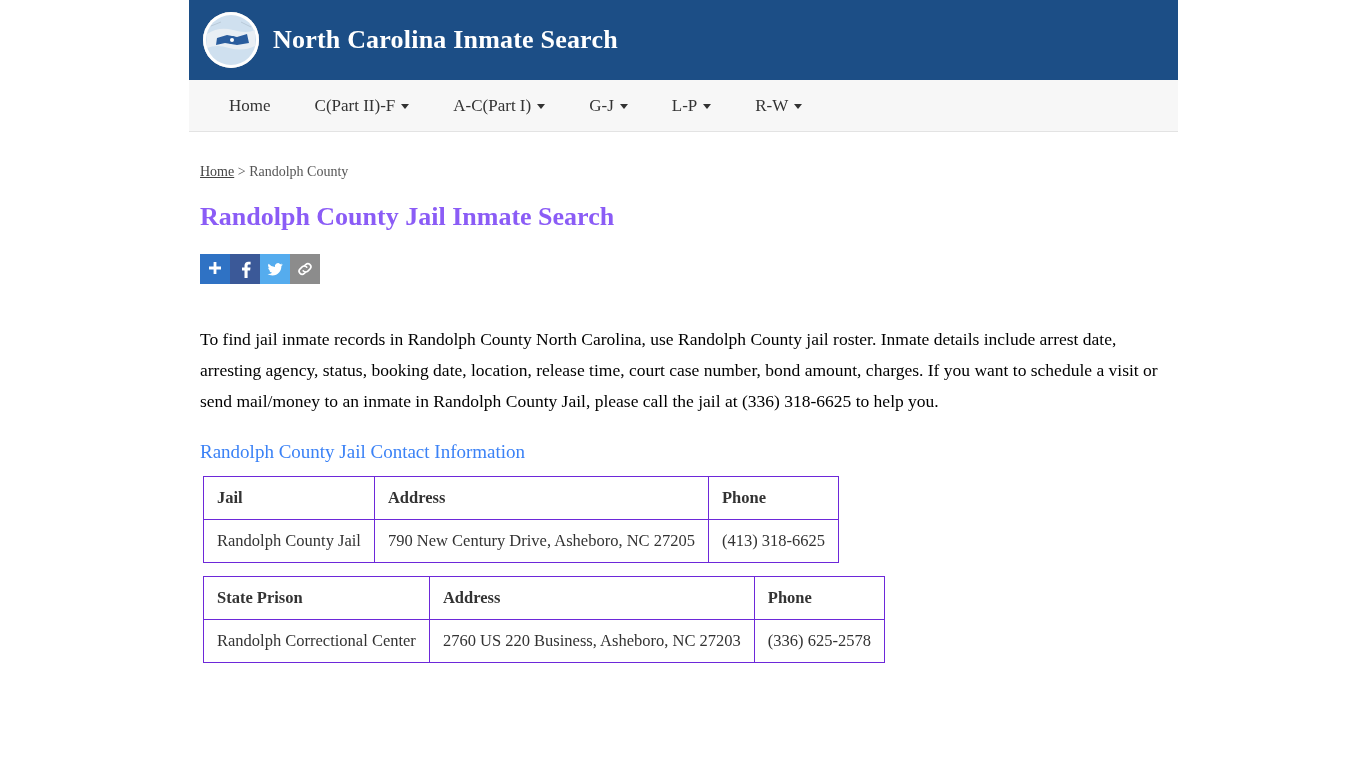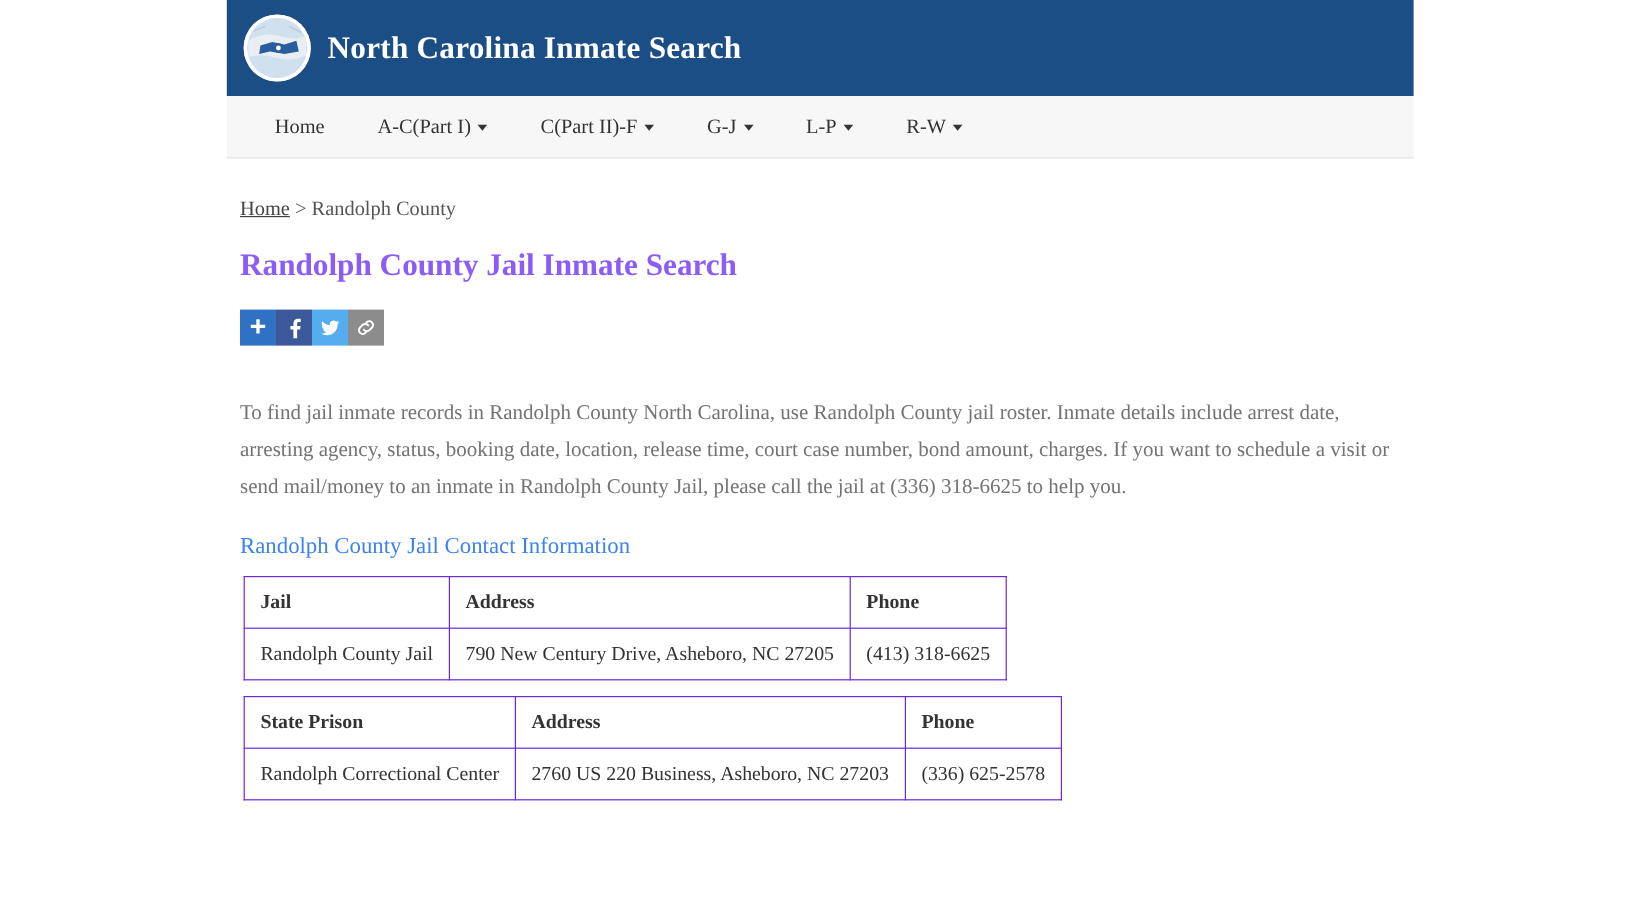--- a/index.html
+++ b/index.html
@@ -82,21 +82,21 @@
     border-left: 4px solid transparent;
     border-right: 4px solid transparent;
     border-top: 5px solid #333333;
   }
   
   .content {
     padding: 0 18px 0 9px;
   }
   .breadcrumb {
     margin: 32px 0 0 0;
-    font-size: 17px;
+    font-size: 14px;
     color: #555555;
     padding-left: 2px;
   }
   .breadcrumb a {
     color: #444444;
     text-decoration: underline;
   }
   h1.page-title {
     font-size: 26px;
     color: #8b5cf6;
@@ -119,21 +119,21 @@
     justify-content: center;
     cursor: pointer;
   }
   .share-addthis { background: #2f72c4; }
   .share-facebook { background: #3b5998; }
   .share-twitter  { background: #55acee; }
   .share-link     { background: #8c8c8c; }
   .share-btn svg { display: block; }
   p.body-text {
     font-size: 17.5px;
-    color: #737373;
+    color: #000000;
     line-height: 31px;
     margin: 40px 0 0 0;
     padding-left: 2px;
     max-width: 965px;
   }
   p.sub-text {
     font-size: 19px;
     color: #3b82f6;
     margin: 24px 0 0 0;
     padding-left: 2px;
@@ -175,24 +175,24 @@
         </svg>
       </div>
       <div class="site-title">North Carolina Inmate Search</div>
     </div>
 
     <div class="nav">
       <a class="nav-item">
         <span>Home</span>
       </a>
       <a class="nav-item">
+        <span>C(Part II)-F</span><span class="caret"></span>
+      </a>
+      <a class="nav-item">
         <span>A-C(Part I)</span><span class="caret"></span>
-      </a>
-      <a class="nav-item">
-        <span>C(Part II)-F</span><span class="caret"></span>
       </a>
       <a class="nav-item">
         <span>G-J</span><span class="caret"></span>
       </a>
       <a class="nav-item">
         <span>L-P</span><span class="caret"></span>
       </a>
       <a class="nav-item">
         <span>R-W</span><span class="caret"></span>
       </a>

